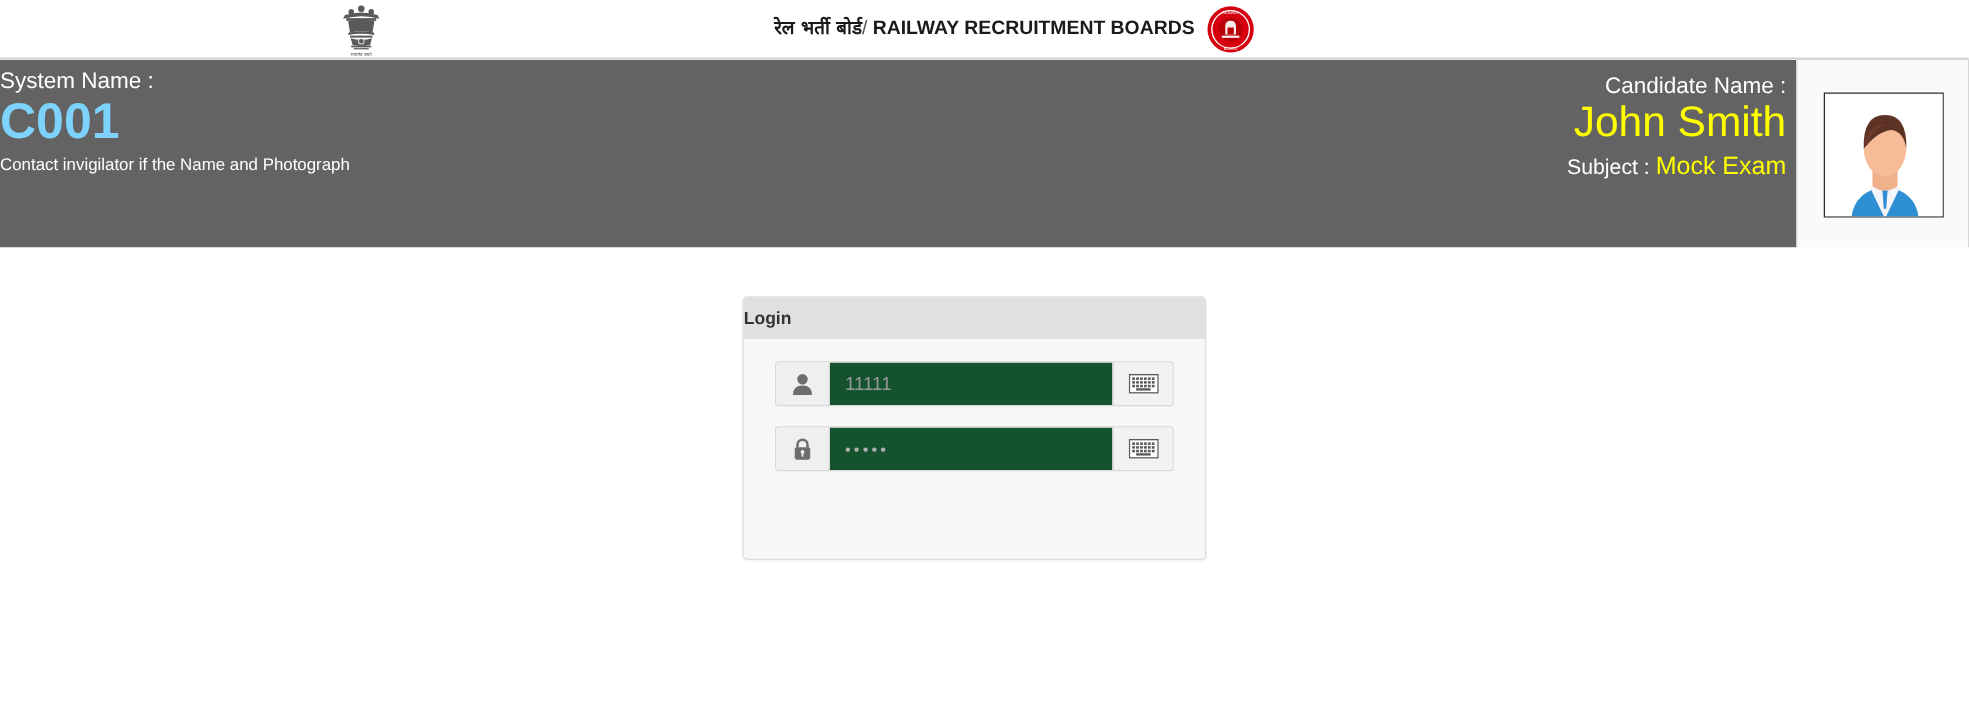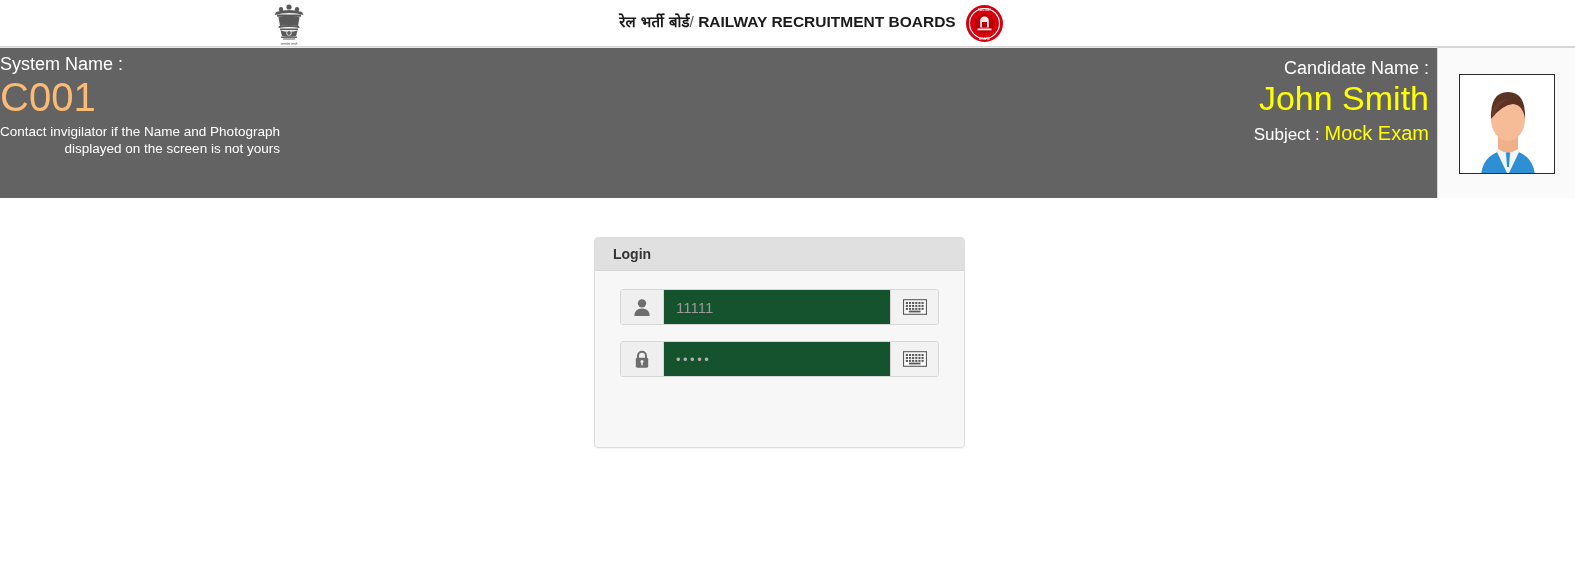--- a/index.html
+++ b/index.html
@@ -80,23 +80,23 @@
     color: #ffffff;
   }
   .label-white {
     font-size: 18px;
     color: #ffffff;
     line-height: 24px;
     font-weight: normal;
   }
   .system-code {
     font-size: 40px;
-    color: #fdba74;
+    color: #7dd3fc;
     line-height: 46px;
-    font-weight: normal;
+    font-weight: bold;
     margin-top: -2px;
   }
   .info-note {
     font-size: 13.5px;
     color: #ffffff;
     line-height: 17px;
     margin-top: 3px;
     text-align: right;
   }
   .info-right {
@@ -167,21 +167,20 @@
     border-radius: 4px;
     box-shadow: 0 1px 1px rgba(0,0,0,0.04);
   }
   .login-header {
     height: 33px;
     background: #e0e0e0;
     border-bottom: 1px solid #d5d5d5;
     border-radius: 3px 3px 0 0;
     display: flex;
     align-items: center;
-    padding-left: 18px;
   }
   .login-header-title {
     font-size: 14px;
     font-weight: bold;
     color: #333333;
   }
   .login-body {
     padding: 18px 25px 22px 25px;
   }
 
@@ -288,21 +287,20 @@
   </div>
 </div>
 
 <div class="info-bar">
 
   <div class="info-left">
     <div class="label-white">System Name :</div>
     <div class="system-code">C001</div>
     <div class="info-note">
       <div>Contact invigilator if the Name and Photograph</div>
-      <div>displayed on the screen is not yours</div>
     </div>
   </div>
 
   <div class="info-right">
     <div class="cand-label">Candidate Name :</div>
     <div class="cand-name">John Smith</div>
     <div class="subject-row">
       <span>Subject :</span>
       <span class="subject-val">Mock Exam</span>
     </div>

